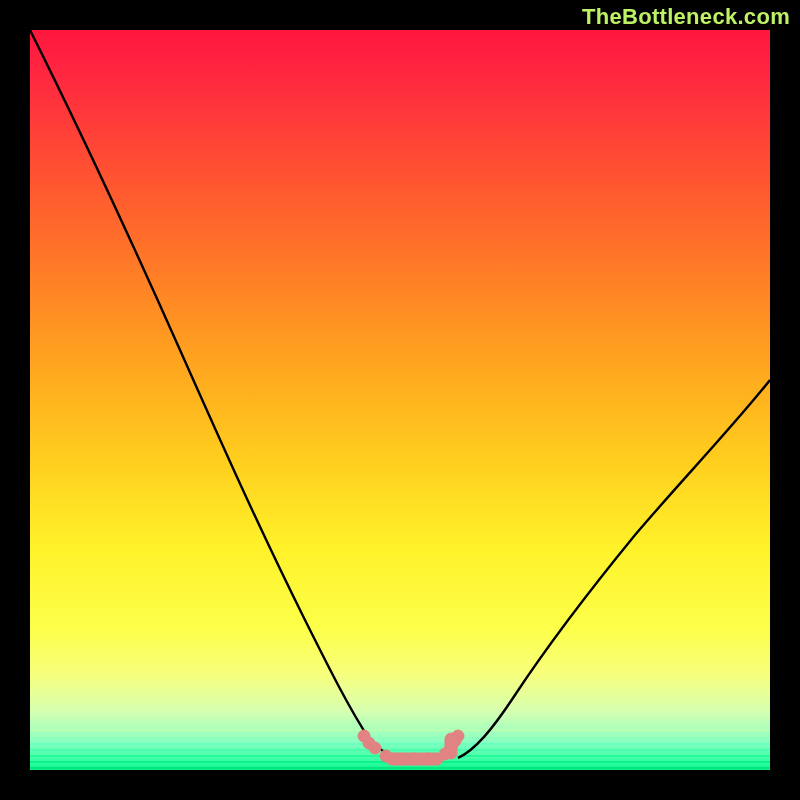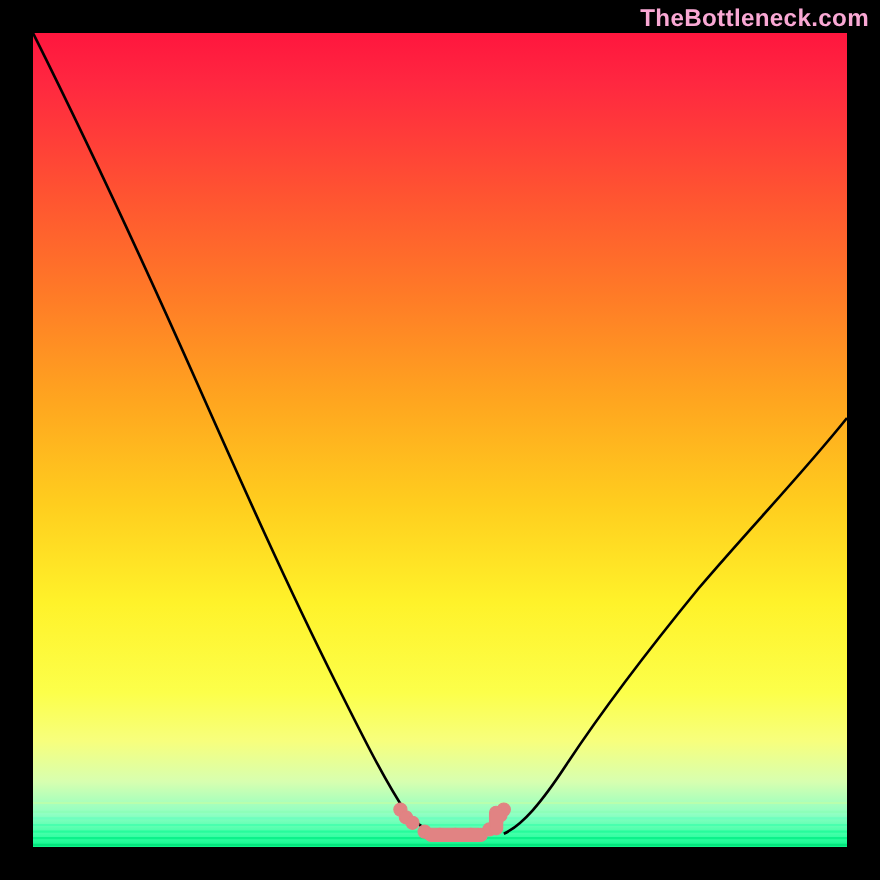--- a/index.html
+++ b/index.html
@@ -14,21 +14,21 @@
   .frame {
     position: relative;
     width: 800px;
     height: 800px;
     background: #000;
   }
   .watermark {
     position: absolute;
     top: 4px;
     right: 10px;
-    color: #f9a8d4;
+    color: #bef264;
     font-size: 22px;
     font-weight: 600;
     letter-spacing: 0.3px;
     z-index: 10;
   }
   .plot-area {
     position: absolute;
     left: 30px;
     top: 30px;
     width: 740px;

